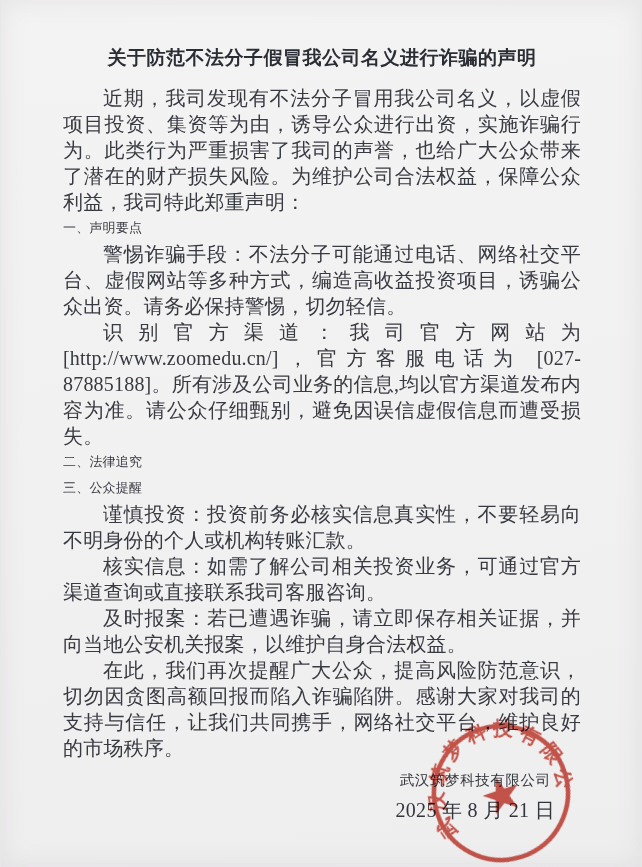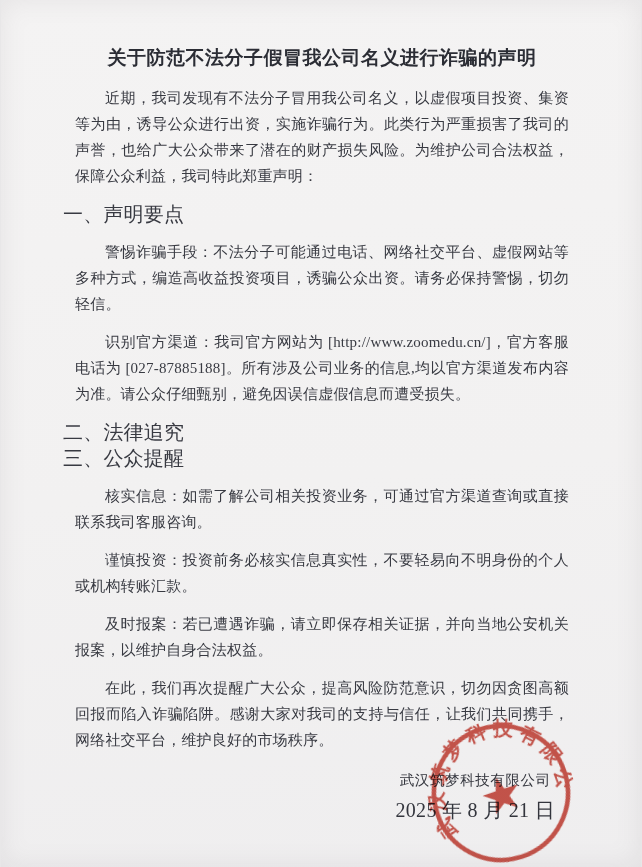--- a/index.html
+++ b/index.html
@@ -23,30 +23,30 @@
   .doc-title {
     margin: 0 0 13px 0;
     font-size: 19px;
     line-height: 28px;
     font-weight: 700;
     text-align: center;
     letter-spacing: 0.5px;
     color: #2b2d35;
   }
   .para {
-    margin: 12px;
-    font-size: 15px;
+    margin: 0;
+    font-size: 20px;
     line-height: 26px;
     text-align: justify;
     text-indent: 2em;
     letter-spacing: 0.2px;
   }
   .section-heading {
     margin: 0;
-    font-size: 20px;
+    font-size: 13px;
     line-height: 26px;
     text-indent: 0;
     text-align: left;
     letter-spacing: 0.2px;
   }
   .signature {
     width: fit-content;
     margin: 4px 26px 0 auto;
     text-align: center;
   }
@@ -85,22 +85,22 @@
   <div class="content">
 
     <h1 class="doc-title">关于防范不法分子假冒我公司名义进行诈骗的声明</h1>
 
     <p class="para">近期，我司发现有不法分子冒用我公司名义，以虚假项目投资、集资等为由，诱导公众进行出资，实施诈骗行为。此类行为严重损害了我司的声誉，也给广大公众带来了潜在的财产损失风险。为维护公司合法权益，保障公众利益，我司特此郑重声明：</p>
     <p class="section-heading">一、声明要点</p>
     <p class="para">警惕诈骗手段：不法分子可能通过电话、网络社交平台、虚假网站等多种方式，编造高收益投资项目，诱骗公众出资。请务必保持警惕，切勿轻信。</p>
     <p class="para">识别官方渠道：我司官方网站为 [http://www.zoomedu.cn/]，官方客服电话为 [027-87885188]。所有涉及公司业务的信息,均以官方渠道发布内容为准。请公众仔细甄别，避免因误信虚假信息而遭受损失。</p>
     <p class="section-heading">二、法律追究</p>
     <p class="section-heading">三、公众提醒</p>
+    <p class="para">谨慎投资：投资前务必核实信息真实性，不要轻易向不明身份的个人或机构转账汇款。</p>
     <p class="para">核实信息：如需了解公司相关投资业务，可通过官方渠道查询或直接联系我司客服咨询。</p>
-    <p class="para">谨慎投资：投资前务必核实信息真实性，不要轻易向不明身份的个人或机构转账汇款。</p>
     <p class="para">及时报案：若已遭遇诈骗，请立即保存相关证据，并向当地公安机关报案，以维护自身合法权益。</p>
     <p class="para">在此，我们再次提醒广大公众，提高风险防范意识，切勿因贪图高额回报而陷入诈骗陷阱。感谢大家对我司的支持与信任，让我们共同携手，网络社交平台，维护良好的市场秩序。</p>
 
     <div class="signature">
       <div class="company">武汉筑梦科技有限公司</div>
       <div class="date">2025 年 8 月 21 日</div>
     </div>
   </div>
 
   <div class="seal">

